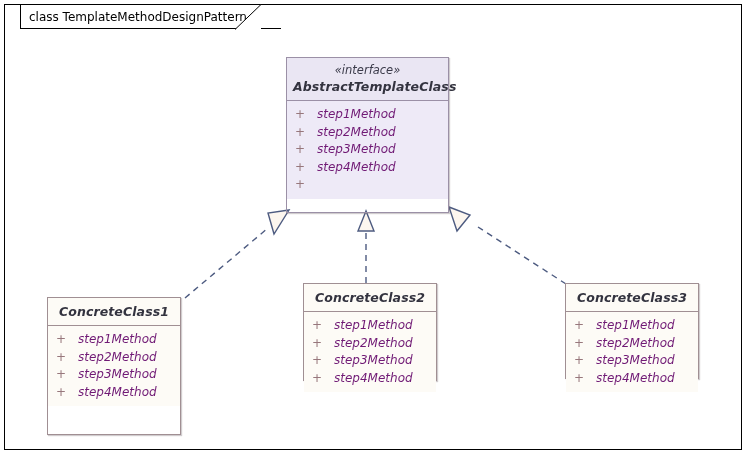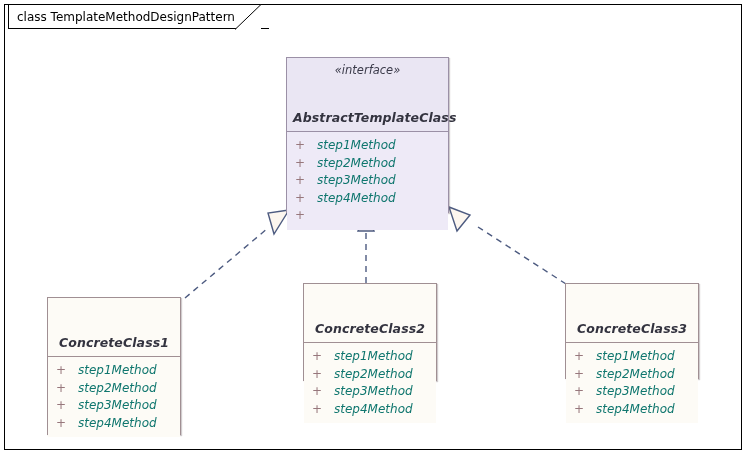--- a/index.html
+++ b/index.html
@@ -33,21 +33,21 @@
   .frame-notch {
     position: absolute;
     left: 5px;
     top: 5px;
     width: 255px;
     height: 24px;
     background: #ffffff;
   }
   .title-tab {
     position: absolute;
-    left: 8px;
+    left: 20px;
     top: 4px;
     height: 25px;
     padding-left: 8px;
     padding-right: 34px;
     display: flex;
     align-items: center;
     box-sizing: border-box;
     border-left: 1px solid #000000;
     border-top: 1px solid #000000;
     border-bottom: 1px solid #000000;
@@ -101,21 +101,20 @@
     color: #3b3b4a;
     line-height: 15px;
   }
   .uml-class .class-name {
     font-style: italic;
     font-weight: bold;
     font-size: 12.5px;
     color: #33333f;
     line-height: 17px;
     letter-spacing: 0.1px;
-    margin-top: 31px;
   }
   .uml-class .compartment-body {
     box-sizing: border-box;
     padding: 5px 4px 5px 8px;
   }
   .member-row {
     display: flex;
     align-items: baseline;
     line-height: 17.5px;
     white-space: nowrap;
@@ -123,21 +122,21 @@
   .member-vis {
     width: 22px;
     flex: 0 0 22px;
     font-size: 12px;
     color: #97777c;
     font-style: normal;
   }
   .member-name {
     font-style: italic;
     font-size: 12px;
-    color: #0f766e;
+    color: #701a75;
   }
 
   
   .uml-abstract .compartment-head { background: #eae6f3; }
   .uml-abstract .compartment-body { background: #eeeaf7; }
   .uml-abstract { border-color: #9b90a6; }
   .uml-abstract .compartment-head { border-bottom-color: #9b90a6; }
 
   
   .uml-concrete .compartment-head { background: #fdfbf6; }

